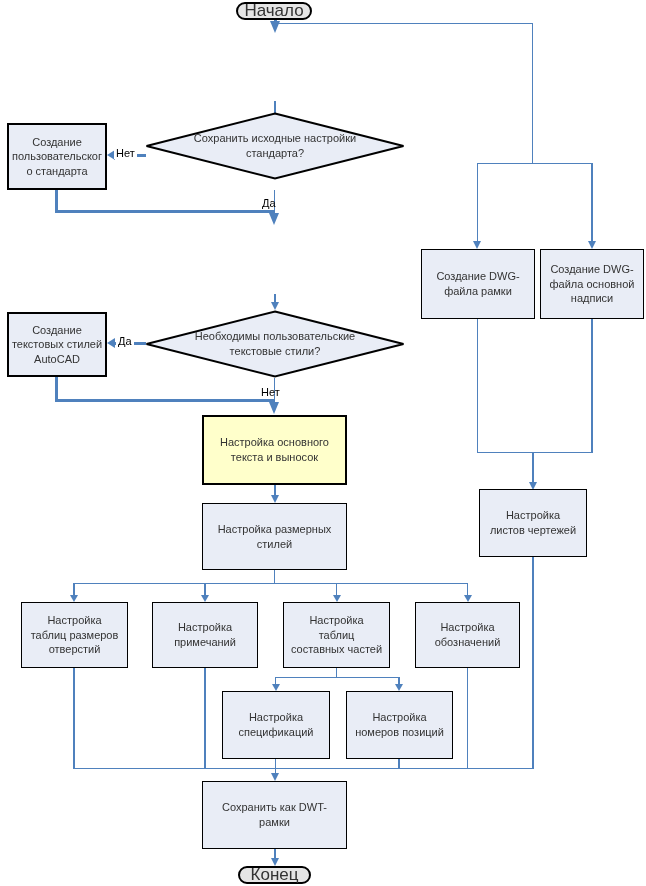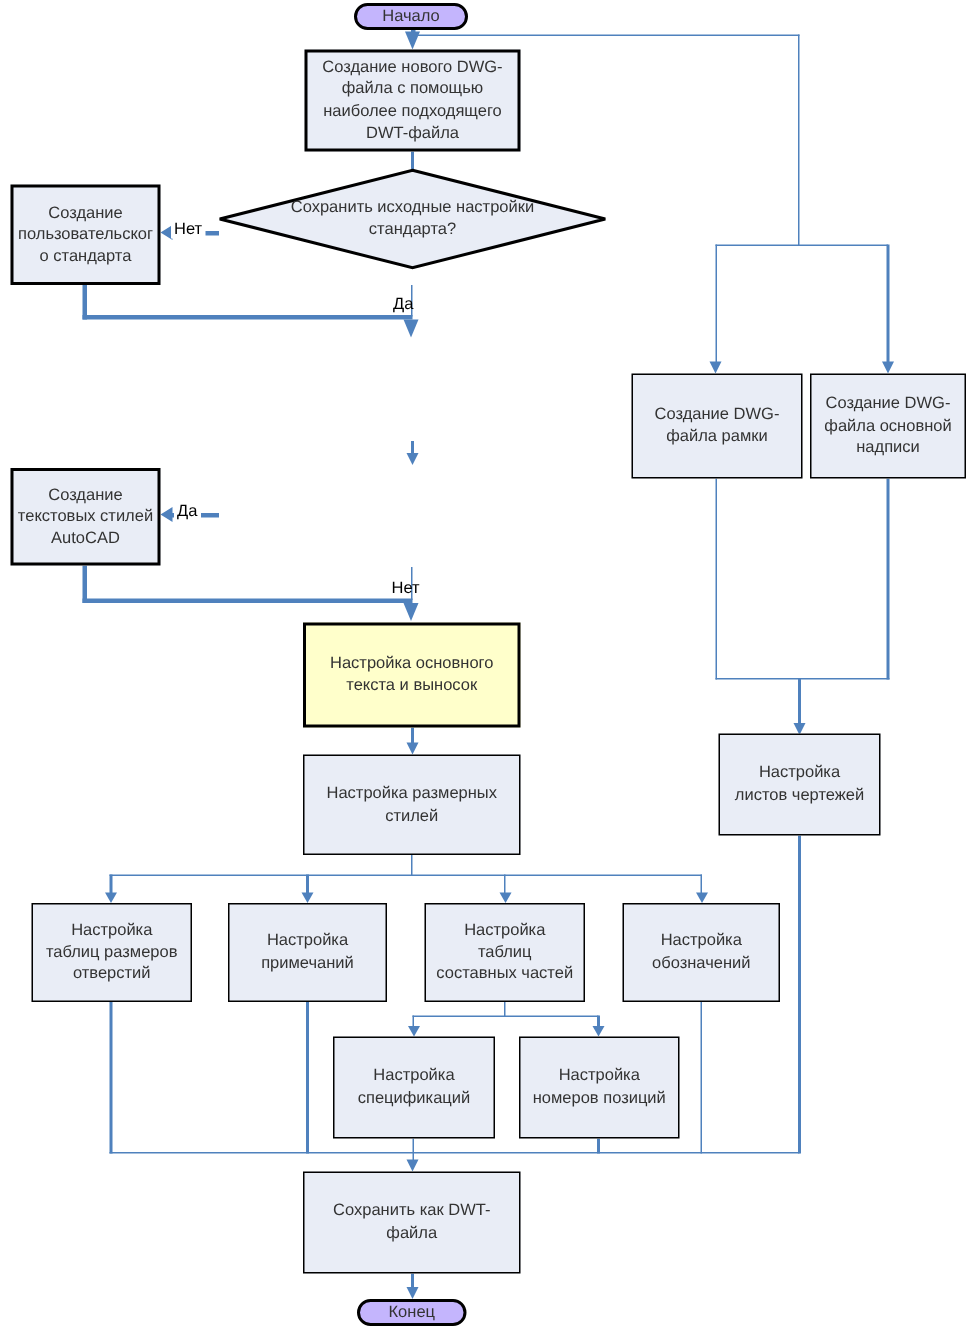--- a/index.html
+++ b/index.html
@@ -3,23 +3,23 @@
 <meta charset="utf-8">
 <style>
   html,body{margin:0;padding:0;background:#fff;}
   #canvas{position:relative;width:646px;height:886px;background:#fff;overflow:hidden;
           font-family:"Liberation Sans","DejaVu Sans",sans-serif;}
   .node{position:absolute;box-sizing:border-box;background:#e9edf6;border:1px solid #000;
         display:flex;align-items:center;justify-content:center;text-align:center;
         font-size:11px;line-height:1.32;color:#333;white-space:pre-line;padding:1px;}
   .thick{border-width:2px;}
   .yellow{background:#ffffcb;}
-  .terminator{position:absolute;box-sizing:border-box;background:#c4b5fd;border:2px solid #000;
+  .terminator{position:absolute;box-sizing:border-box;background:#e5e5e5;border:2px solid #000;
         border-radius:10px;display:flex;align-items:center;justify-content:center;
-        font-size:11px;color:#333;}
+        font-size:17px;color:#333;}
   .diamond{position:absolute;}
   .diamond svg{display:block;}
   .dtext{position:absolute;left:0;top:0;width:100%;height:100%;display:flex;align-items:center;
         justify-content:center;text-align:center;font-size:11px;line-height:1.32;color:#333;
         white-space:pre-line;}
   .ln{position:absolute;background:#4f81bd;}
   .ah-d{position:absolute;width:0;height:0;border-left:4.5px solid transparent;
         border-right:4.5px solid transparent;border-top:8px solid #4f81bd;}
   .ah-d-big{position:absolute;width:0;height:0;border-left:5.5px solid transparent;
         border-right:5.5px solid transparent;border-top:12px solid #4f81bd;}
@@ -113,38 +113,41 @@
 
   <div class="ln" style="left:532.3px;top:557px;width:1.4px;height:212px;"></div>
 
   <div class="ln" style="left:274.3px;top:849px;width:2px;height:10px;"></div>
   <div class="ah-d" style="left:270.8px;top:858px;"></div>
 
   <div class="terminator" style="left:236px;top:2px;width:76px;height:18px;">
     <span>Начало</span>
   </div>
 
-  <div class="node thick" style="left:203px;top:33px;width:144px;height:68px;">Создание нового DWG-
-файла с помощью
-наиболее подходящего
-DWT-файла</div>
 
   <div class="diamond" style="left:144px;top:112px;width:262px;height:68px;">
     <svg width="262" height="68" viewBox="0 0 262 68">
       <polygon points="131,1.5 259.5,34 131,66.5 2.5,34" fill="#e9edf6" stroke="#000" stroke-width="2"></polygon>
     </svg>
     <div class="dtext">Сохранить исходные настройки
 стандарта?</div>
   </div>
 
   <div class="node thick" style="left:7px;top:123px;width:100px;height:67px;">Создание
 пользовательског
 о стандарта</div>
 
 
+  <div class="diamond" style="left:144px;top:310px;width:262px;height:68px;">
+    <svg width="262" height="68" viewBox="0 0 262 68">
+      <polygon points="131,1.5 259.5,34 131,66.5 2.5,34" fill="#e9edf6" stroke="#000" stroke-width="2"></polygon>
+    </svg>
+    <div class="dtext">Необходимы пользовательские
+текстовые стили?</div>
+  </div>
 
   <div class="node thick" style="left:7px;top:312px;width:100px;height:65px;">Создание
 текстовых стилей
 AutoCAD</div>
 
   <div class="node thick yellow" style="left:202px;top:415px;width:145px;height:70px;">Настройка основного
 текста и выносок</div>
 
   <div class="node" style="left:202px;top:503px;width:145px;height:67px;">Настройка размерных
 стилей</div>
@@ -173,19 +176,19 @@
 файла рамки</div>
 
   <div class="node" style="left:540px;top:249px;width:104px;height:70px;">Создание DWG-
 файла основной
 надписи</div>
 
   <div class="node" style="left:479px;top:489px;width:108px;height:68px;">Настройка
 листов чертежей</div>
 
   <div class="node" style="left:202px;top:781px;width:145px;height:68px;">Сохранить как DWT-
-файла</div>
+рамки</div>
 
   <div class="terminator" style="left:238px;top:866px;width:73px;height:18px;">
     <span>Конец</span>
   </div>
 
 </div>
 
 </body></html>

